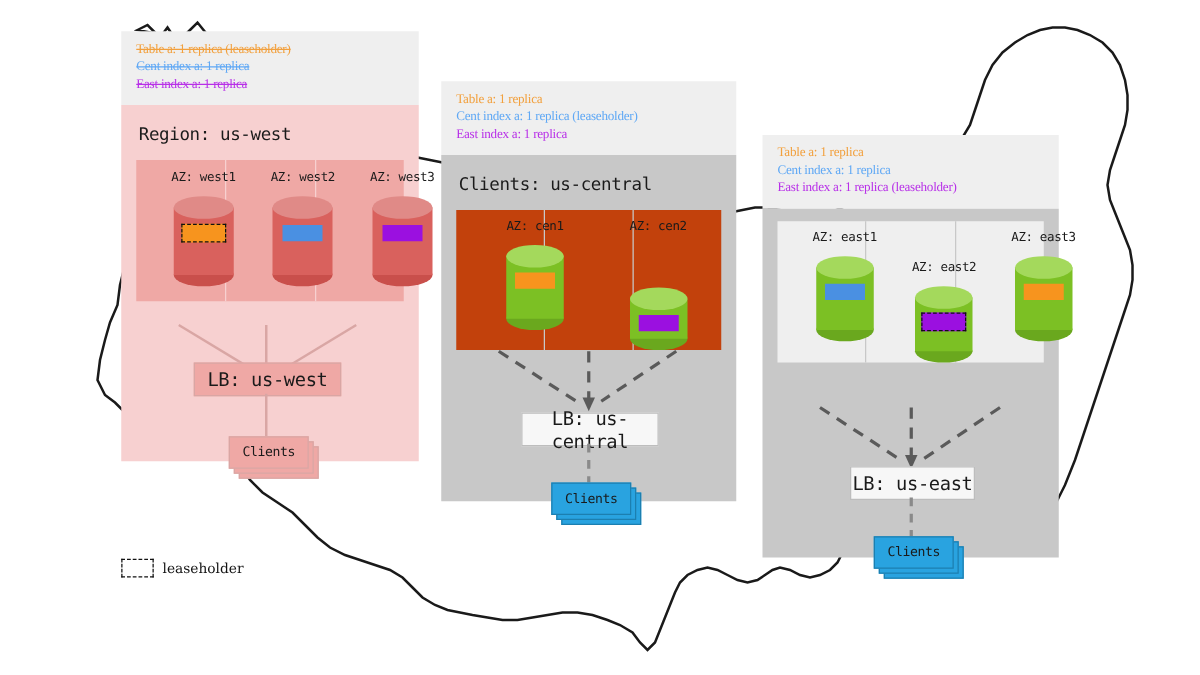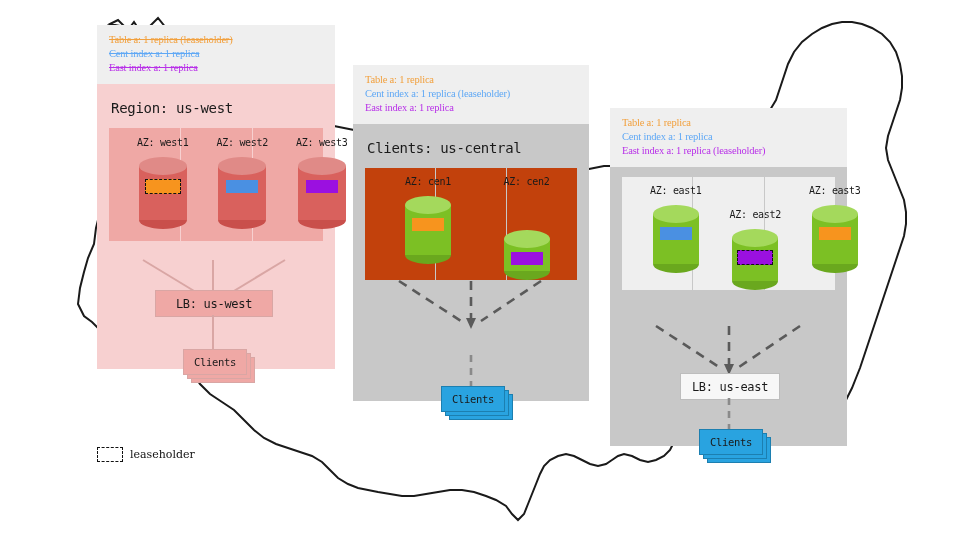--- a/index.html
+++ b/index.html
@@ -32,21 +32,21 @@
 
   
   .cyl{position:relative;}
   .cyl .body{position:absolute;left:0;right:0;top:9px;bottom:9px;}
   .cyl .top{position:absolute;left:0;right:0;top:0;height:18px;border-radius:50%;}
   .cyl .bot{position:absolute;left:0;right:0;bottom:0;height:18px;border-radius:50%;}
   .chip{position:absolute;left:50%;transform:translateX(-50%);}
   .chip.lease{border:1.6px dashed #111;}
 
   
-  .lb-box{position:absolute;text-align:center;font-size:12px;letter-spacing:-0.3px;
+  .lb-box{position:absolute;text-align:center;font-size:15px;letter-spacing:-0.3px;
           display:flex;align-items:center;justify-content:center;}
   .clients-wrap{position:absolute;padding-left:44px;}
   .clients-box{position:absolute;text-align:center;font-size:10.5px;letter-spacing:-0.3px;
           display:flex;align-items:center;justify-content:center;}
   .conn{position:absolute;left:0;top:0;overflow:visible;}
 
   
   #leaseholder-key{position:absolute;left:97px;top:447px;display:flex;align-items:center;gap:7px;}
   #leaseholder-key .swatch{width:24px;height:13px;background:#ffffff;border:1.6px dashed #111;}
   #leaseholder-key .txt{font-family:"DejaVu Serif","Liberation Serif",serif;font-size:11px;color:#111;}
@@ -190,20 +190,23 @@
 
     <svg class="conn" width="212" height="50" style="left:12px;top:155px;">
       <g stroke="#5a5a5a" stroke-width="2.6" fill="none" stroke-dasharray="9,7">
         <line x1="34" y1="2" x2="96" y2="42"></line>
         <line x1="106" y1="2" x2="106" y2="40"></line>
         <line x1="176" y1="2" x2="116" y2="42"></line>
       </g>
       <path d="M106,50 L101,39 L111,39 Z" fill="#5a5a5a"></path>
     </svg>
 
+    <div class="lb-box" style="left:64px;top:206px;width:108px;height:25px;background:#f7f7f7;border:1px solid #bdbdbd;color:#1a1a1a;">
+      <span>LB: us-central</span>
+    </div>
 
     <svg class="conn" width="8" height="31" style="left:114px;top:231px;">
       <line x1="4" y1="0" x2="4" y2="31" stroke="#8a8a8a" stroke-width="2.6" stroke-dasharray="7,6"></line>
     </svg>
 
     <div class="clients-wrap" style="left:88px;top:262px;width:72px;height:32px;">
       <div class="clients-box" style="left:8px;top:8px;width:62px;height:24px;background:#29a3e0;border:1px solid #1c7fb0;"></div>
       <div class="clients-box" style="left:4px;top:4px;width:62px;height:24px;background:#29a3e0;border:1px solid #1c7fb0;"></div>
       <div class="clients-box" style="left:0px;top:0px;width:62px;height:24px;background:#29a3e0;border:1px solid #1c7fb0;color:#1a1a1a;">
         <span>Clients</span>

